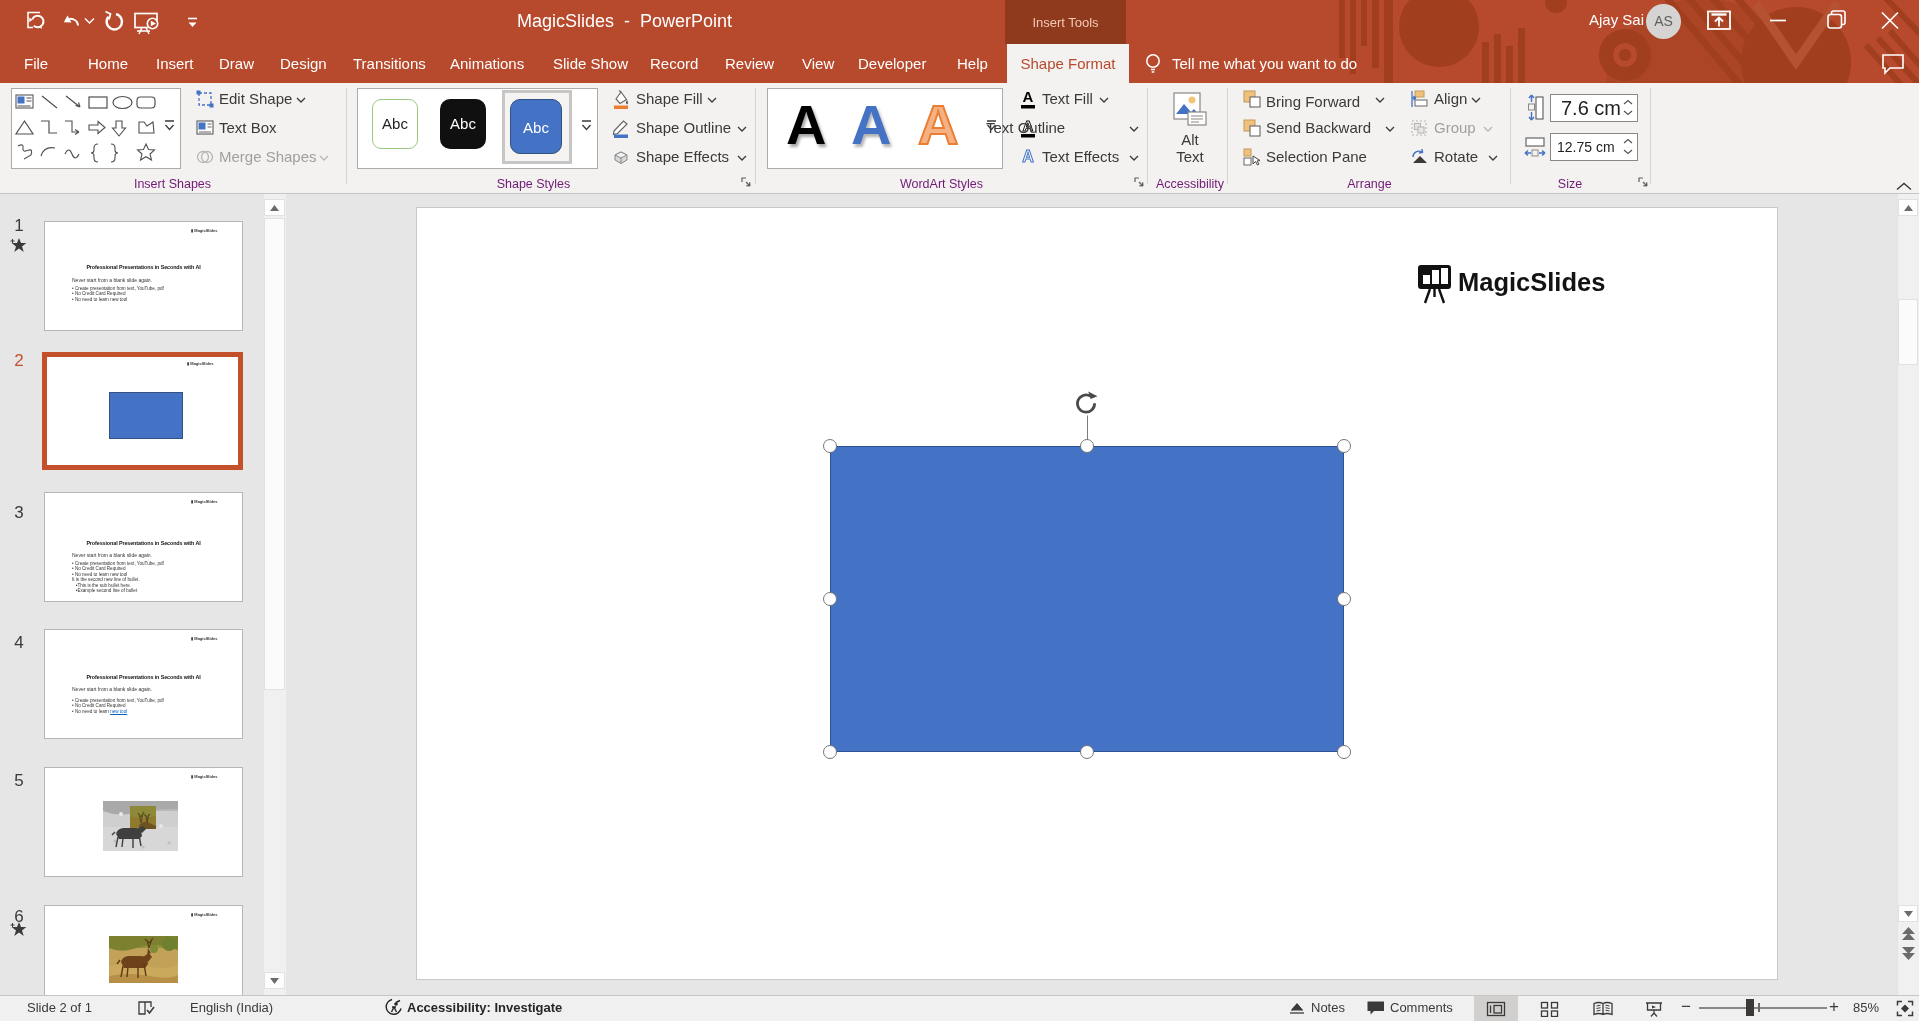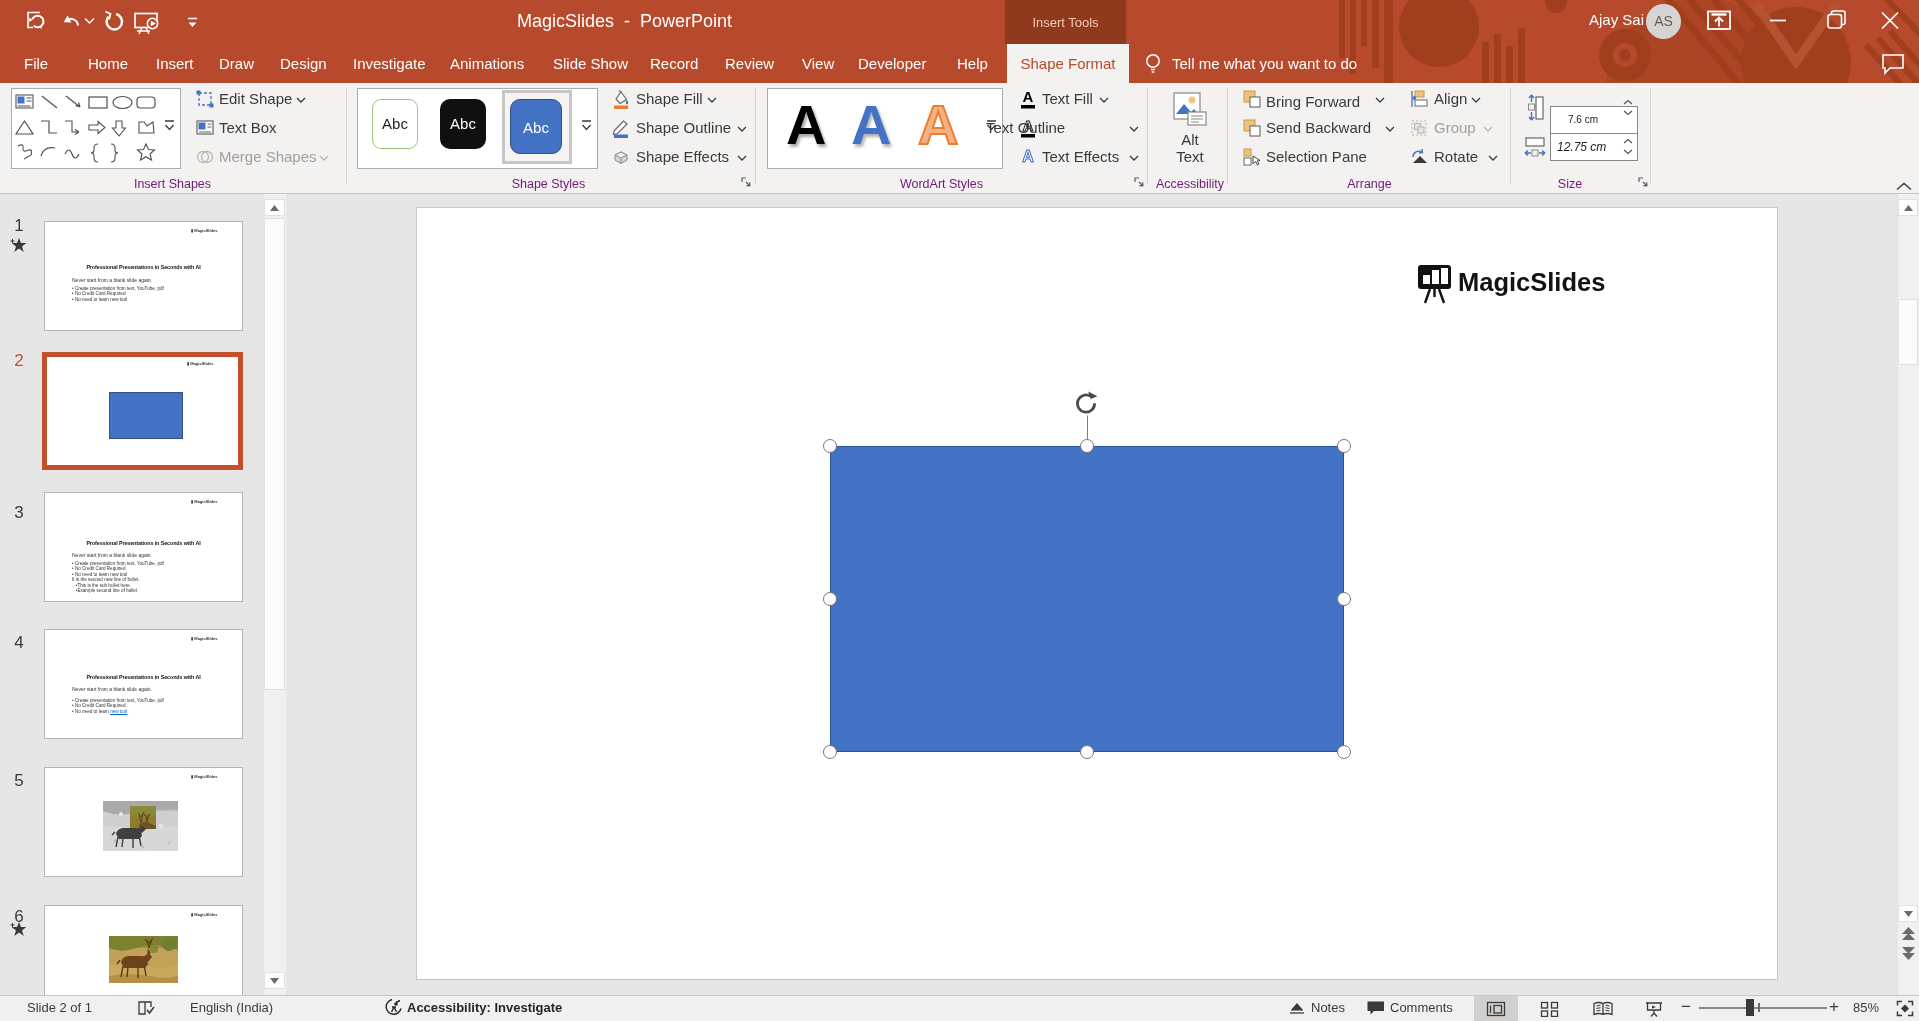--- a/index.html
+++ b/index.html
@@ -95,21 +95,21 @@
       <path d="M131.5 6 L131.5 5 A2 2 0 0 1 133.5 3 L143 3 A2 2 0 0 1 145 5 L145 14.5 A2 2 0 0 1 143 16.5 L142 16.5"></path>
       <path d="M182 4.5 L198 20.5 M198 4.5 L182 20.5" stroke-width="1.7"></path>
     </g>
   </svg>
 
   <div class="tab" style="left:24px;">File</div>
   <div class="tab" style="left:88px;">Home</div>
   <div class="tab" style="left:156px;">Insert</div>
   <div class="tab" style="left:219px;">Draw</div>
   <div class="tab" style="left:280px;">Design</div>
-  <div class="tab" style="left:353px;">Investigate</div>
+  <div class="tab" style="left:353px;">Transitions</div>
   <div class="tab" style="left:450px;">Animations</div>
   <div class="tab" style="left:553px;">Slide Show</div>
   <div class="tab" style="left:650px;">Record</div>
   <div class="tab" style="left:725px;">Review</div>
   <div class="tab" style="left:802px;">View</div>
   <div class="tab" style="left:858px;">Developer</div>
   <div class="tab" style="left:957px;">Help</div>
   <div class="abs" style="left:1007px;top:44px;width:122px;height:39px;background:#F3F2F1;color:#B7492C;font-size:15px;text-align:center;line-height:39px;">Shape Format</div>
   <div class="abs" style="left:1143px;top:44px;height:39px;color:#fff;font-size:15px;line-height:39px;">
     <svg width="20" height="26" style="vertical-align:-7px;margin-right:9px;" viewBox="0 0 20 26">
@@ -219,21 +219,21 @@
     </svg>
   <svg class="abs" style="left:611px;top:147px;" width="20" height="20" viewBox="0 0 20 20">
     <path d="M4 8 L10 5 L16 8 L16 13 L10 16.5 L4 13 Z" fill="#D8D8D8" stroke="#888" stroke-width="1"></path>
     <path d="M4 8 L10 11 L16 8 L10 5 Z" fill="#F2F2F2" stroke="#888" stroke-width="1"></path>
     <path d="M10 11 L10 16.5" stroke="#888" stroke-width="1"></path>
   </svg>
   <div class="rbtxt" style="left:636px;top:148px;">Shape Effects</div>
   <svg class="abs" style="left:736px;top:154px;" width="12" height="8" viewBox="0 0 12 8">
       <path d="M2 2 L6 6 L10 2" fill="none" stroke="#3B3A39" stroke-width="1.3"></path>
     </svg>
-  <div class="glabel" style="left:476px;width:145px;">Shape Styles</div>
+  <div class="glabel" style="left:461px;width:145px;">Shape Styles</div>
   <svg class="abs" style="left:740px;top:176px;" width="13" height="13" viewBox="0 0 13 13">
       <g stroke="#605E5C" stroke-width="1.2" fill="none">
         <path d="M2 6 L2 2 L6 2 M6 6 L10 10 M10 10 l-3.7 -0.4 M10 10 l-0.4 -3.7"></path>
       </g>
     </svg>
   <div class="gsep" style="left:755px;"></div>
 
   <div class="abs" style="left:767px;top:88px;width:213px;height:79px;background:#fff;border:1px solid #ABABAB;"></div>
   <div class="abs" style="left:980px;top:88px;width:22px;height:79px;background:#fff;border:1px solid #ABABAB;border-left:none;"></div>
   <svg class="abs" style="left:985px;top:119px;" width="13" height="14" viewBox="0 0 13 14">
@@ -337,33 +337,33 @@
       <path d="M2 2 L6 6 L10 2" fill="none" stroke="#3B3A39" stroke-width="1.3"></path>
     </svg>
   <div class="glabel" style="left:1297px;width:145px;">Arrange</div>
   <div class="gsep" style="left:1510px;"></div>
 
   <svg class="abs" style="left:1524px;top:94px;" width="22" height="28" viewBox="0 0 22 28">
     <rect x="12" y="3" width="7" height="22" fill="#fff" stroke="#666" stroke-width="1.2"></rect>
     <rect x="4.5" y="10" width="6" height="6" fill="none" stroke="#888" stroke-width="1"></rect>
     <path d="M7.5 1 L7.5 8 M7.5 1 l-2.5 3 M7.5 1 l2.5 3 M7.5 18 L7.5 26 M7.5 26 l-2.5 -3 M7.5 26 l2.5 -3" stroke="#4472C4" stroke-width="1.4" fill="none"></path>
   </svg>
-  <div class="abs" style="left:1550px;top:106px;width:88px;height:28px;background:#fff;border:1px solid #8A8886;box-sizing:border-box;font-size:10px;color:#222;line-height:26px;padding-left:17px;">7.6 cm</div>
+  <div class="abs" style="left:1550px;top:94px;width:88px;height:28px;background:#fff;border:1px solid #8A8886;box-sizing:border-box;font-size:20px;color:#222;line-height:26px;padding-left:10px;">7.6 cm</div>
   <svg class="abs" style="left:1620px;top:97px;" width="16" height="22" viewBox="0 0 16 22">
       <g fill="none" stroke="#555" stroke-width="1.2">
         <path d="M4 7 L8 3.5 L12 7"></path>
         <path d="M4 14 L8 17.5 L12 14"></path>
       </g>
     </svg>
   <svg class="abs" style="left:1524px;top:133px;" width="22" height="28" viewBox="0 0 22 28">
     <rect x="2" y="5" width="18" height="8" fill="#fff" stroke="#666" stroke-width="1.2"></rect>
     <rect x="8" y="17" width="6" height="6" fill="none" stroke="#888" stroke-width="1"></rect>
     <path d="M1 20 L7 20 M1 20 l3 -2.5 M1 20 l3 2.5 M15 20 L21 20 M21 20 l-3 -2.5 M21 20 l-3 2.5" stroke="#4472C4" stroke-width="1.4" fill="none"></path>
   </svg>
-  <div class="abs" style="left:1550px;top:133px;width:88px;height:28px;background:#fff;border:1px solid #8A8886;box-sizing:border-box;font-size:12px;color:#222;line-height:26px;padding-left:6px;font-style:italic;">12.75 cm</div>
+  <div class="abs" style="left:1550px;top:133px;width:88px;height:28px;background:#fff;border:1px solid #8A8886;box-sizing:border-box;font-size:14px;color:#222;line-height:26px;padding-left:6px;">12.75 cm</div>
   <svg class="abs" style="left:1620px;top:136px;" width="16" height="22" viewBox="0 0 16 22">
       <g fill="none" stroke="#555" stroke-width="1.2">
         <path d="M4 7 L8 3.5 L12 7"></path>
         <path d="M4 14 L8 17.5 L12 14"></path>
       </g>
     </svg>
   <div class="glabel" style="left:1540px;width:60px;">Size</div>
   <svg class="abs" style="left:1637px;top:176px;" width="13" height="13" viewBox="0 0 13 13">
       <g stroke="#605E5C" stroke-width="1.2" fill="none">
         <path d="M2 6 L2 2 L6 2 M6 6 L10 10 M10 10 l-3.7 -0.4 M10 10 l-0.4 -3.7"></path>

